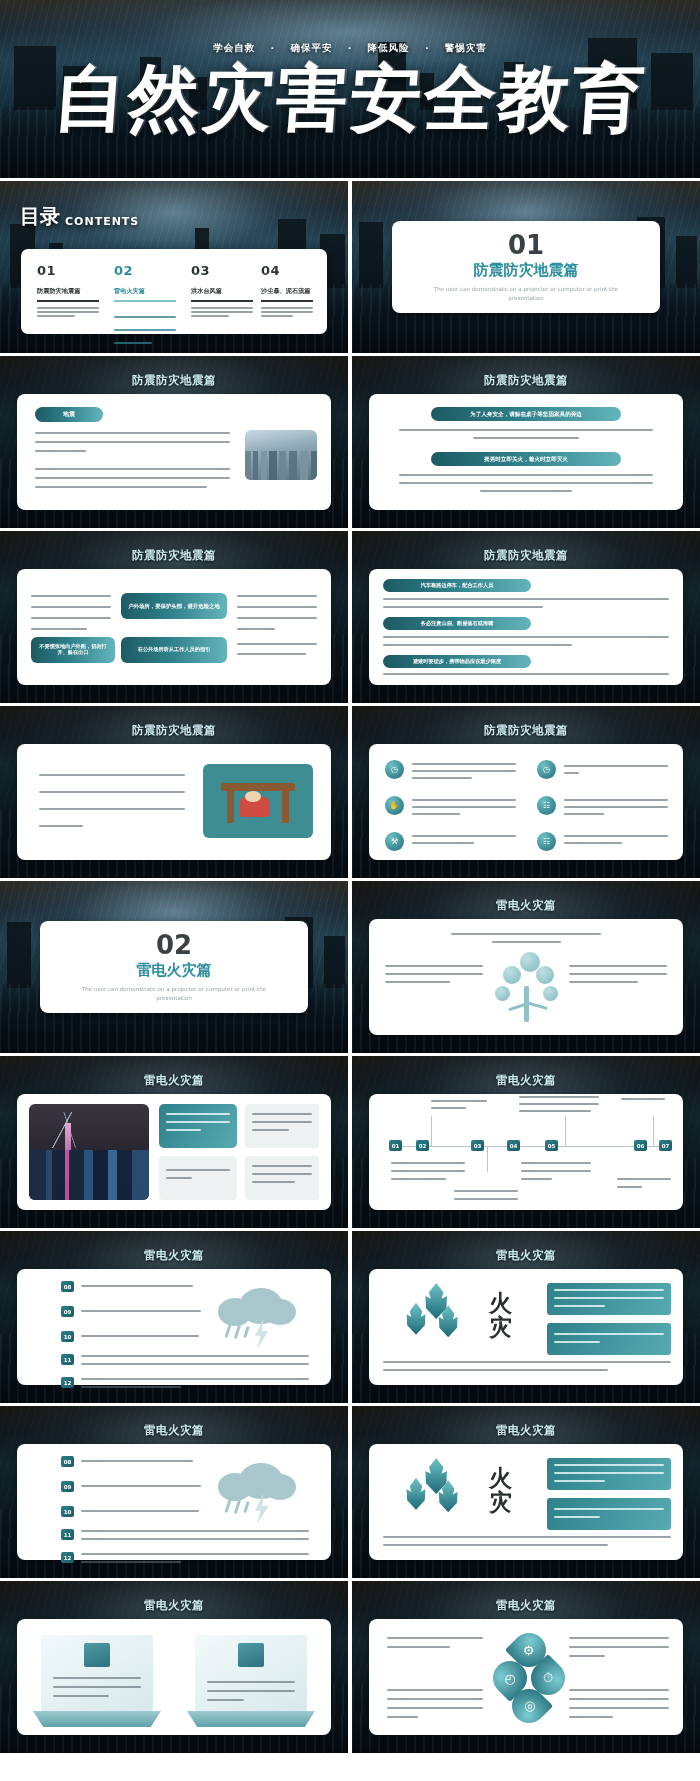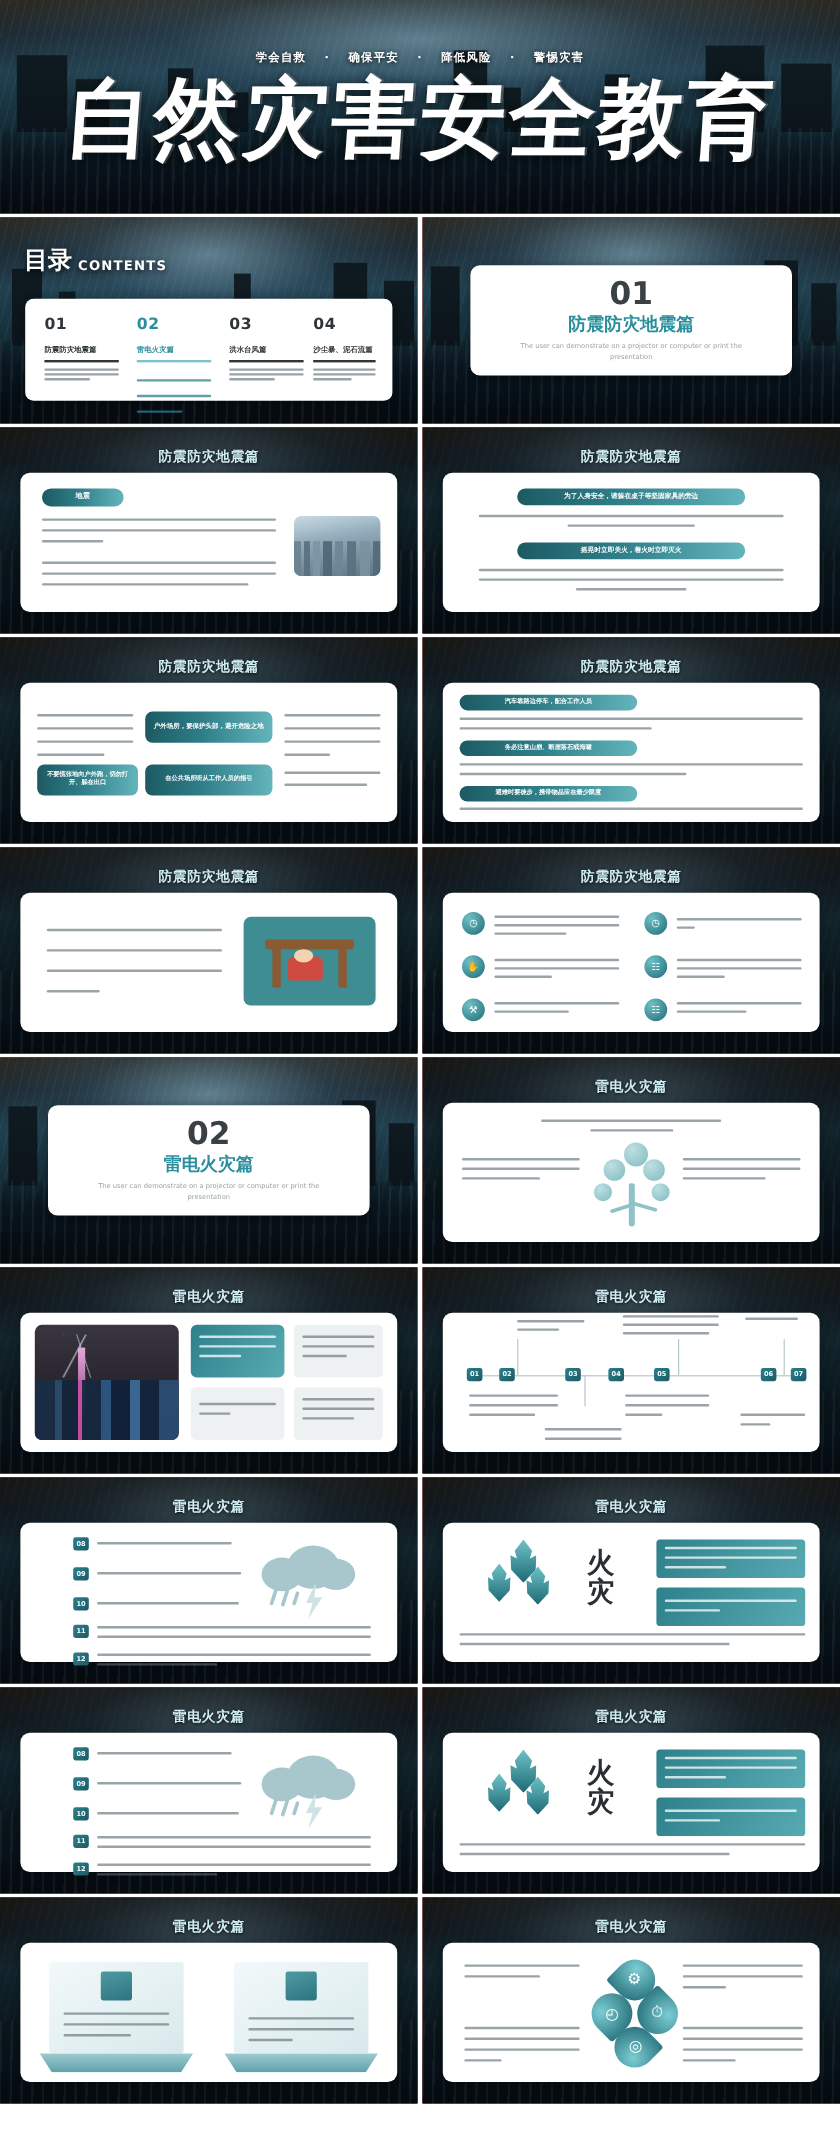--- a/index.html
+++ b/index.html
@@ -5,21 +5,21 @@
   * { box-sizing: border-box; margin: 0; padding: 0; }
   body {
     width: 700px; height: 1781px;
     background: #ffffff;
     font-family: "DejaVu Sans", "Liberation Sans", sans-serif;
     overflow: hidden;
   }
   .sheet { width: 700px; height: 1781px; position: relative; background:#fff; }
 
   
-  .slide { position: absolute; overflow: hidden; background:#7f1d1d; }
+  .slide { position: absolute; overflow: hidden; background:#a16207; }
   .bg {
     position:absolute; inset:0;
     background:
       radial-gradient(ellipse 70% 55% at 50% 18%, rgba(150,195,215,.55) 0%, rgba(60,95,118,.30) 42%, rgba(10,20,28,0) 72%),
       linear-gradient(180deg,#2c2a24 0%,#1d2a33 16%,#21404f 34%,#16303c 56%,#0b1a23 78%,#060e14 100%);
   }
   .bg:after{
     content:""; position:absolute; inset:0;
     background:
       repeating-linear-gradient(104deg, rgba(255,255,255,.055) 0 1px, rgba(255,255,255,0) 1px 7px),

